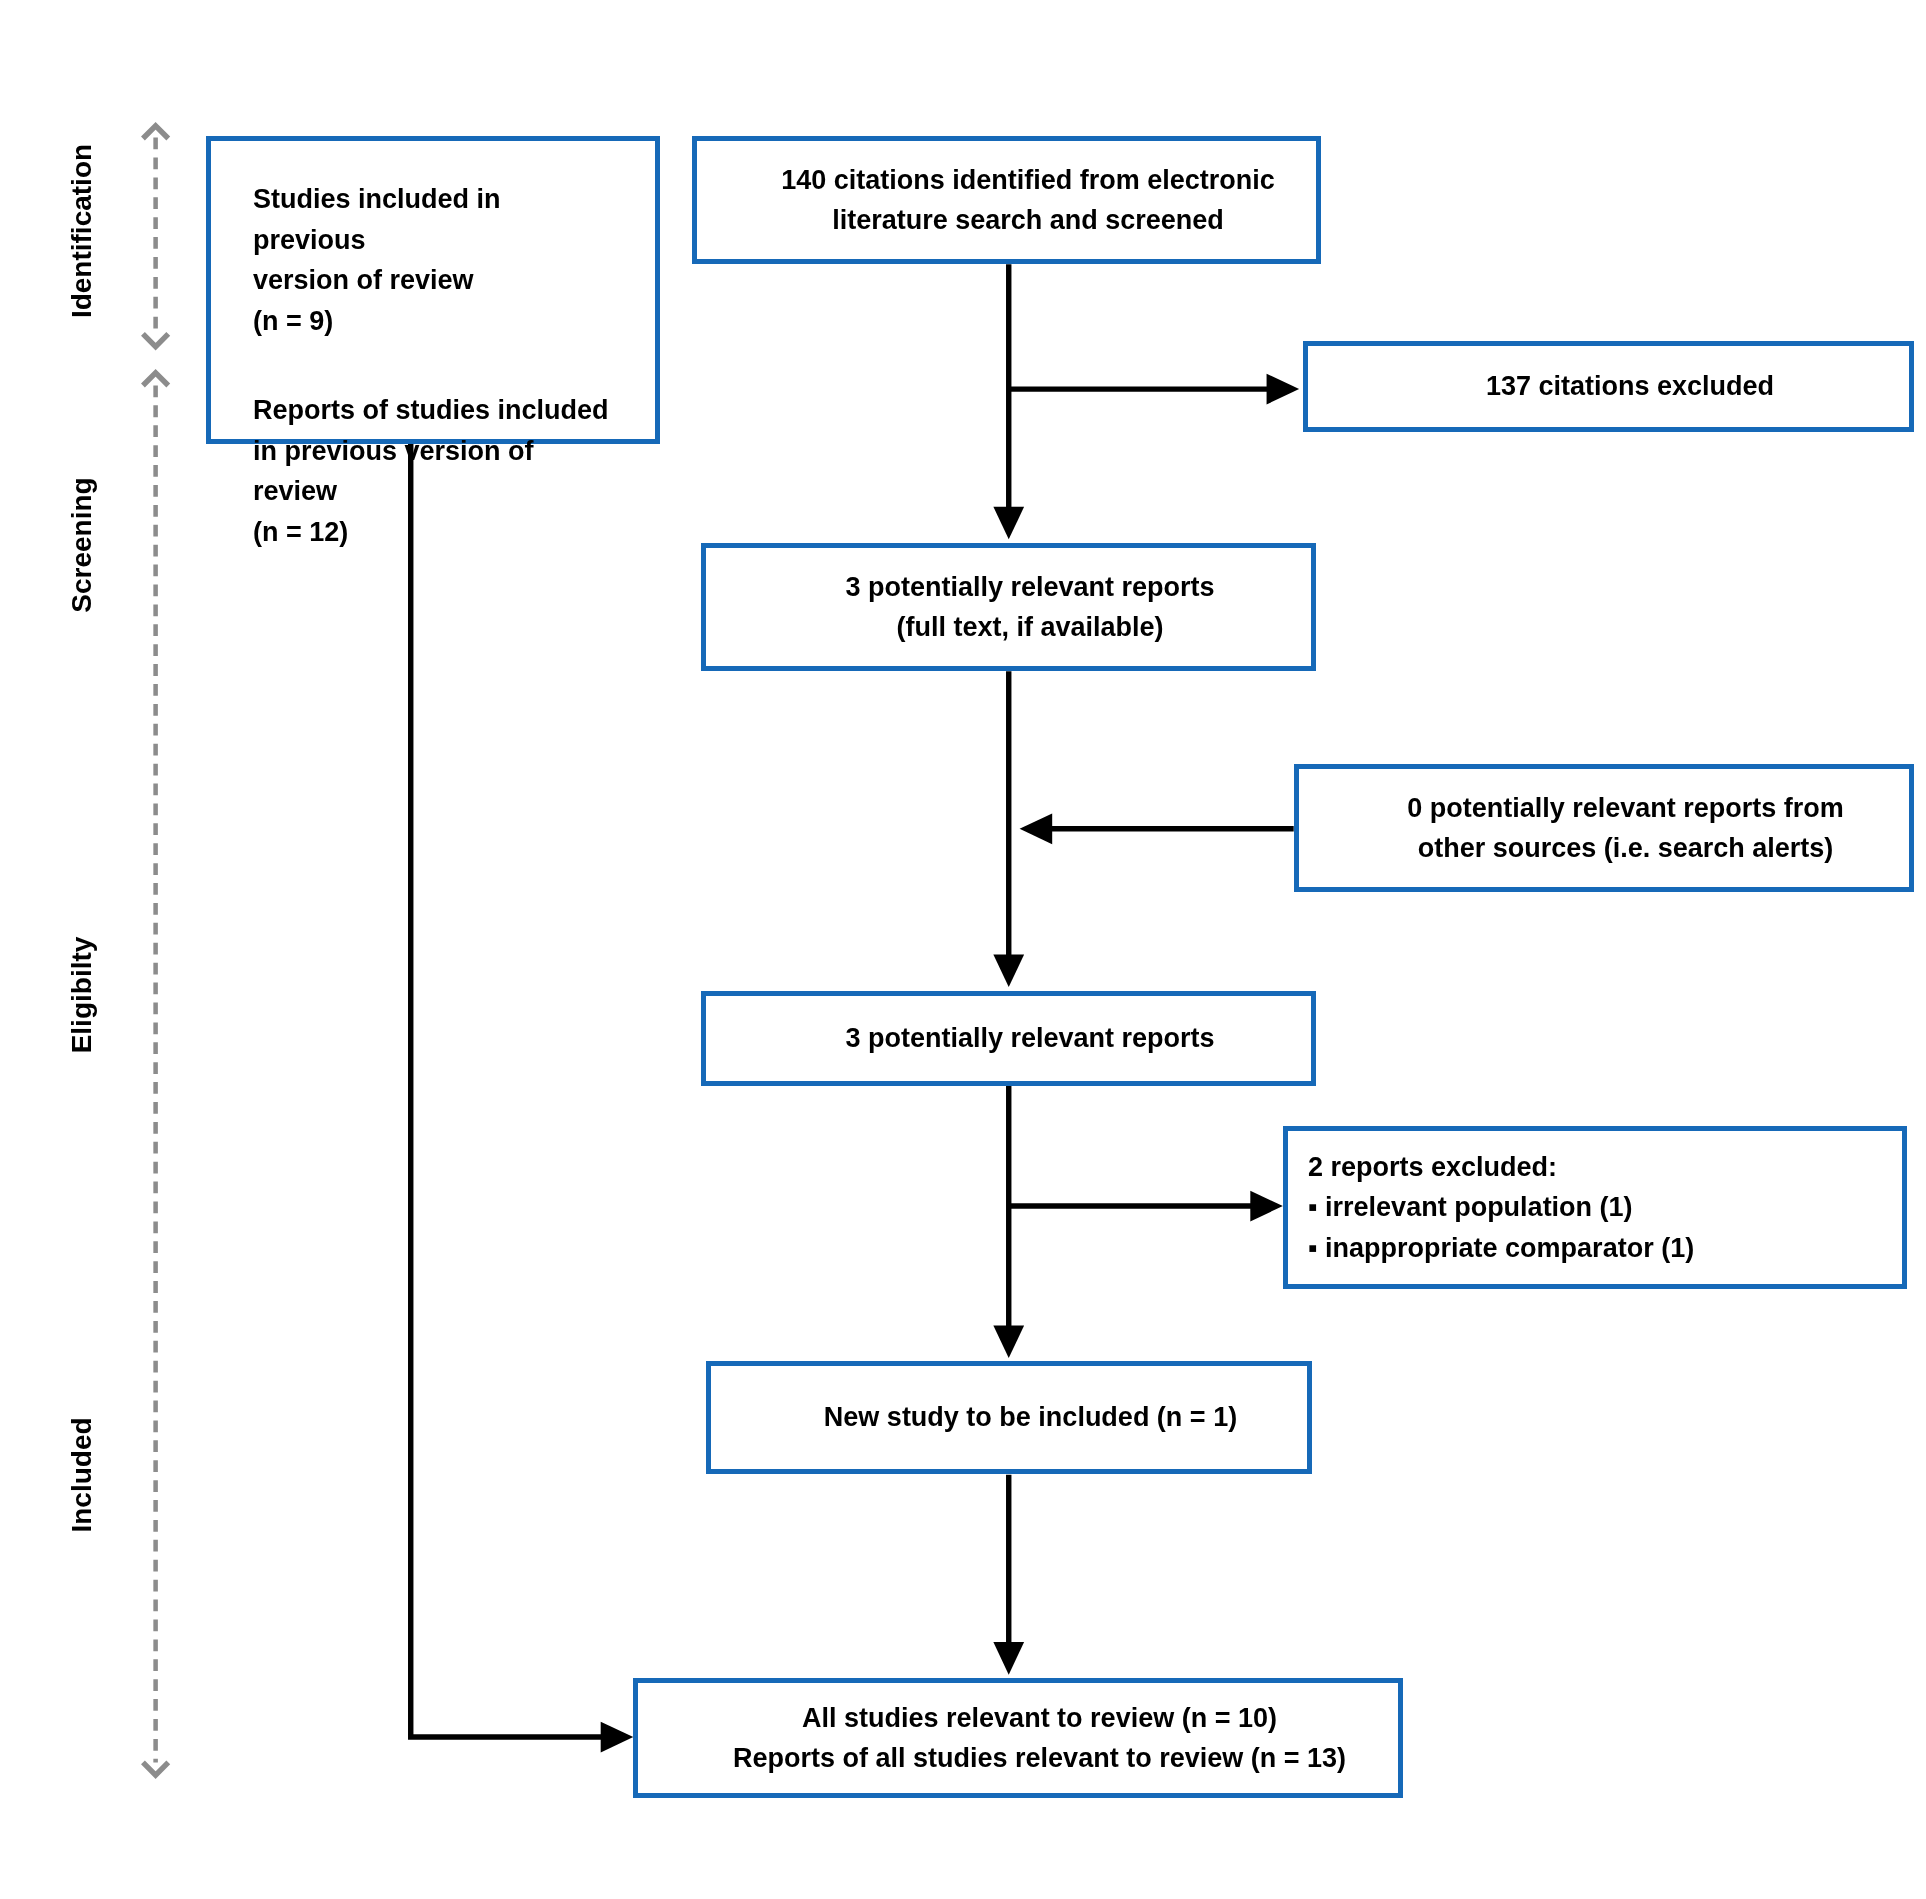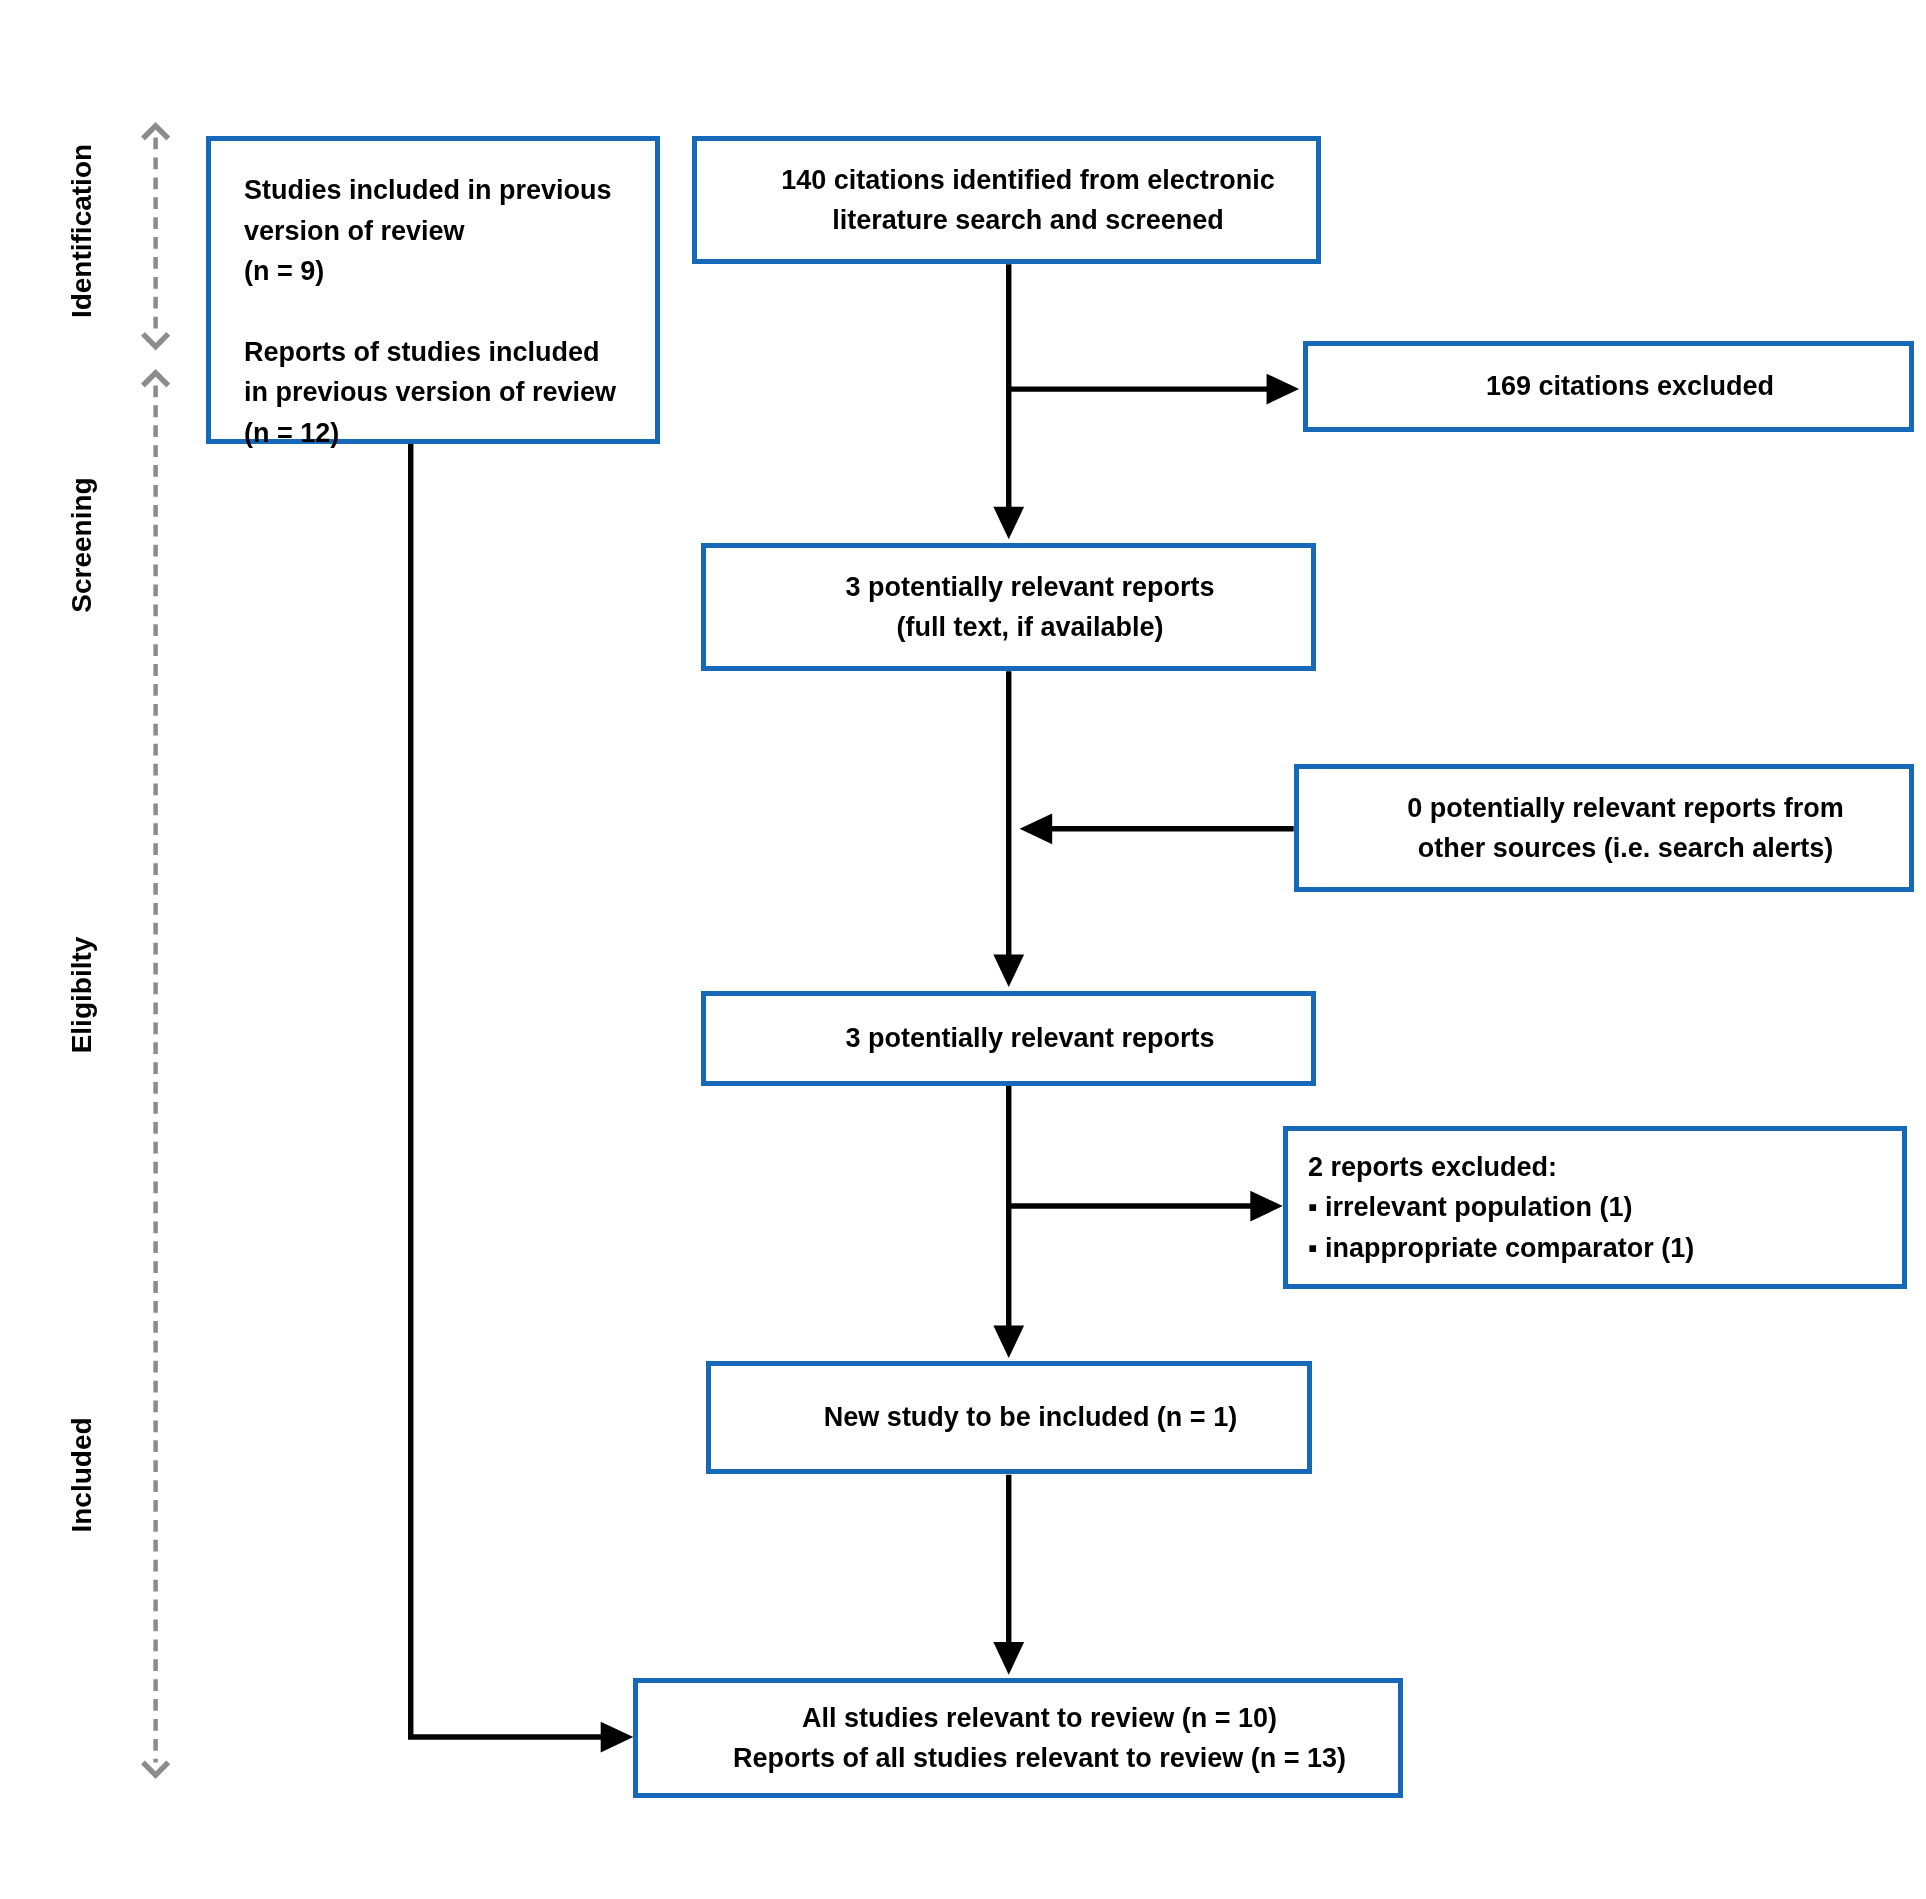--- a/index.html
+++ b/index.html
@@ -41,21 +41,21 @@
     transform-origin:center center;
     white-space:nowrap;
     font-size:28px;
     font-weight:600;
     color:var(--text);
   }
   .rail-line{stroke:var(--rail);stroke-width:5;stroke-dasharray:13 9;fill:none;}
   .rail-chevron{stroke:var(--rail);stroke-width:6;fill:none;stroke-linejoin:miter;}
   .flow-line{stroke:var(--arrow);stroke-width:6;fill:none;}
   .flow-head{fill:var(--arrow);stroke:none;}
-  p{margin:0;}
+  p{margin:9px;}
   .para-gap{margin-top:40px;}
 </style>
 </head>
 <body>
 
 <div class="canvas">
 
   <svg class="layer" viewBox="0 0 2130 2100">
 
     <g>
@@ -122,21 +122,21 @@
 in previous version of review
 (n = 12)</p>
   </div>
 
   <div class="box" style="left:692px;top:136px;width:629px;height:128px;">
     <span>140 citations identified from electronic
 literature search and screened</span>
   </div>
 
   <div class="box" style="left:1303px;top:341px;width:611px;height:91px;">
-    <span>169 citations excluded</span>
+    <span>137 citations excluded</span>
   </div>
 
   <div class="box" style="left:701px;top:543px;width:615px;height:128px;">
     <span>3 potentially relevant reports
 (full text, if available)</span>
   </div>
 
   <div class="box" style="left:1294px;top:764px;width:620px;height:128px;">
     <span>0 potentially relevant reports from
 other sources (i.e. search alerts)</span>

